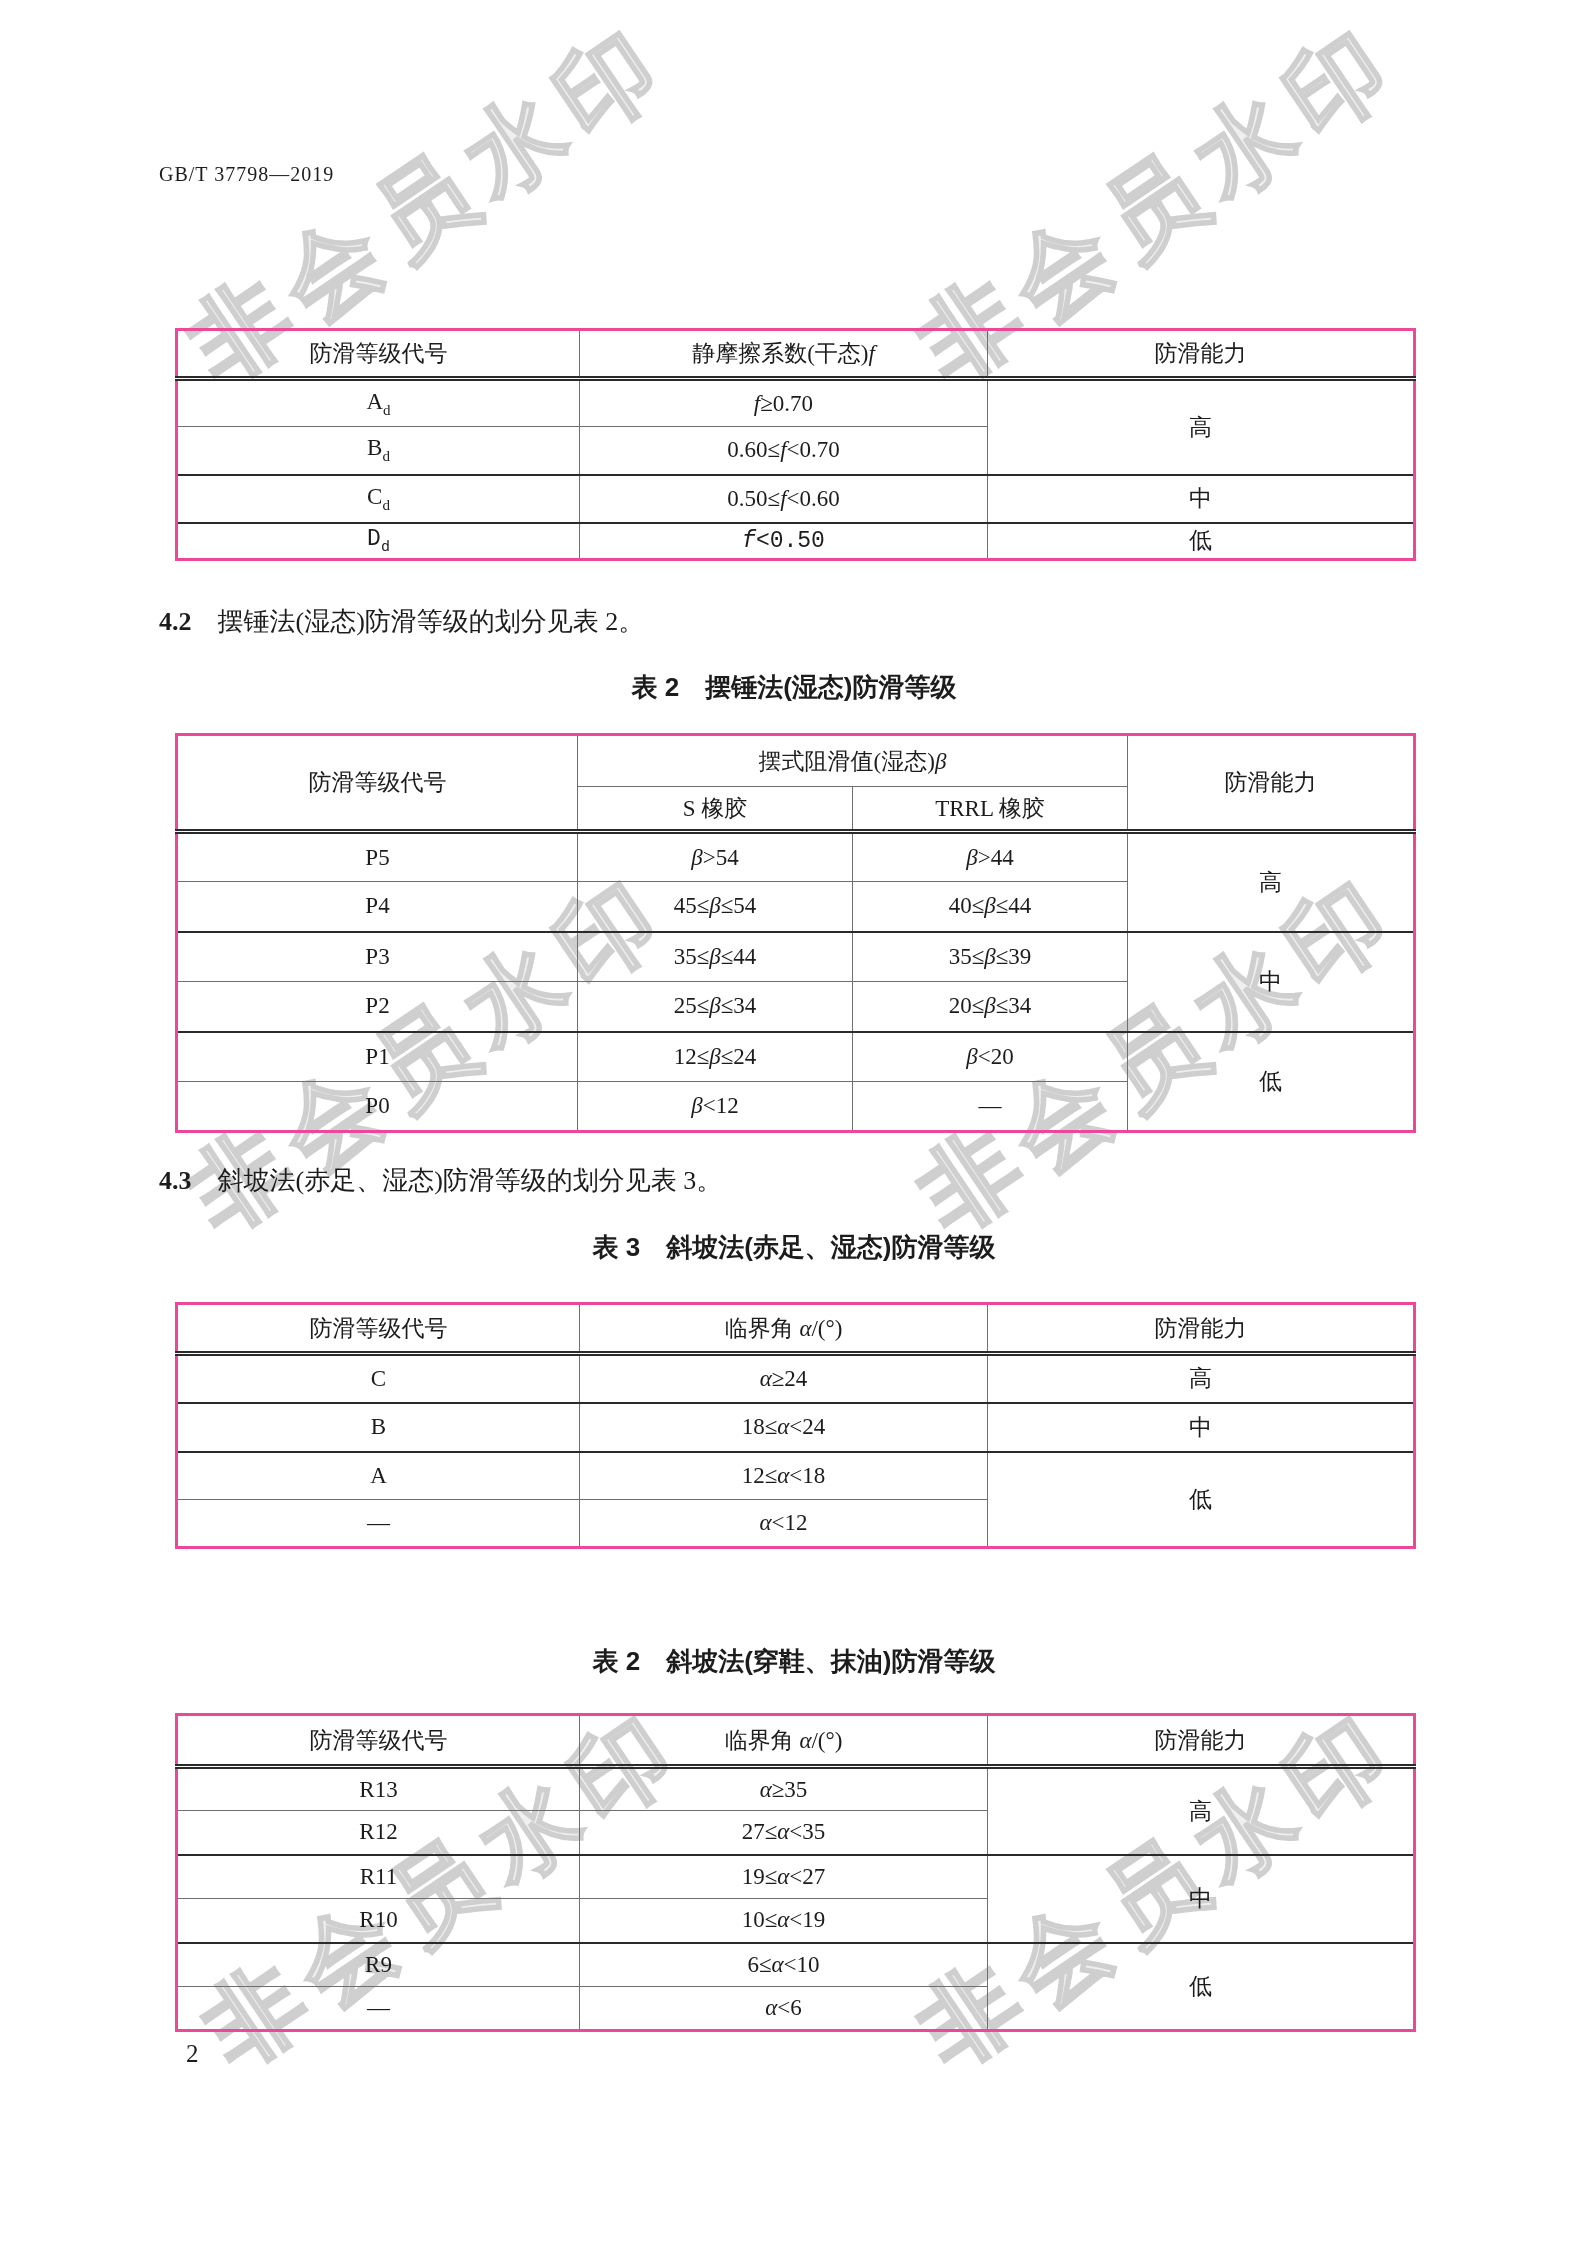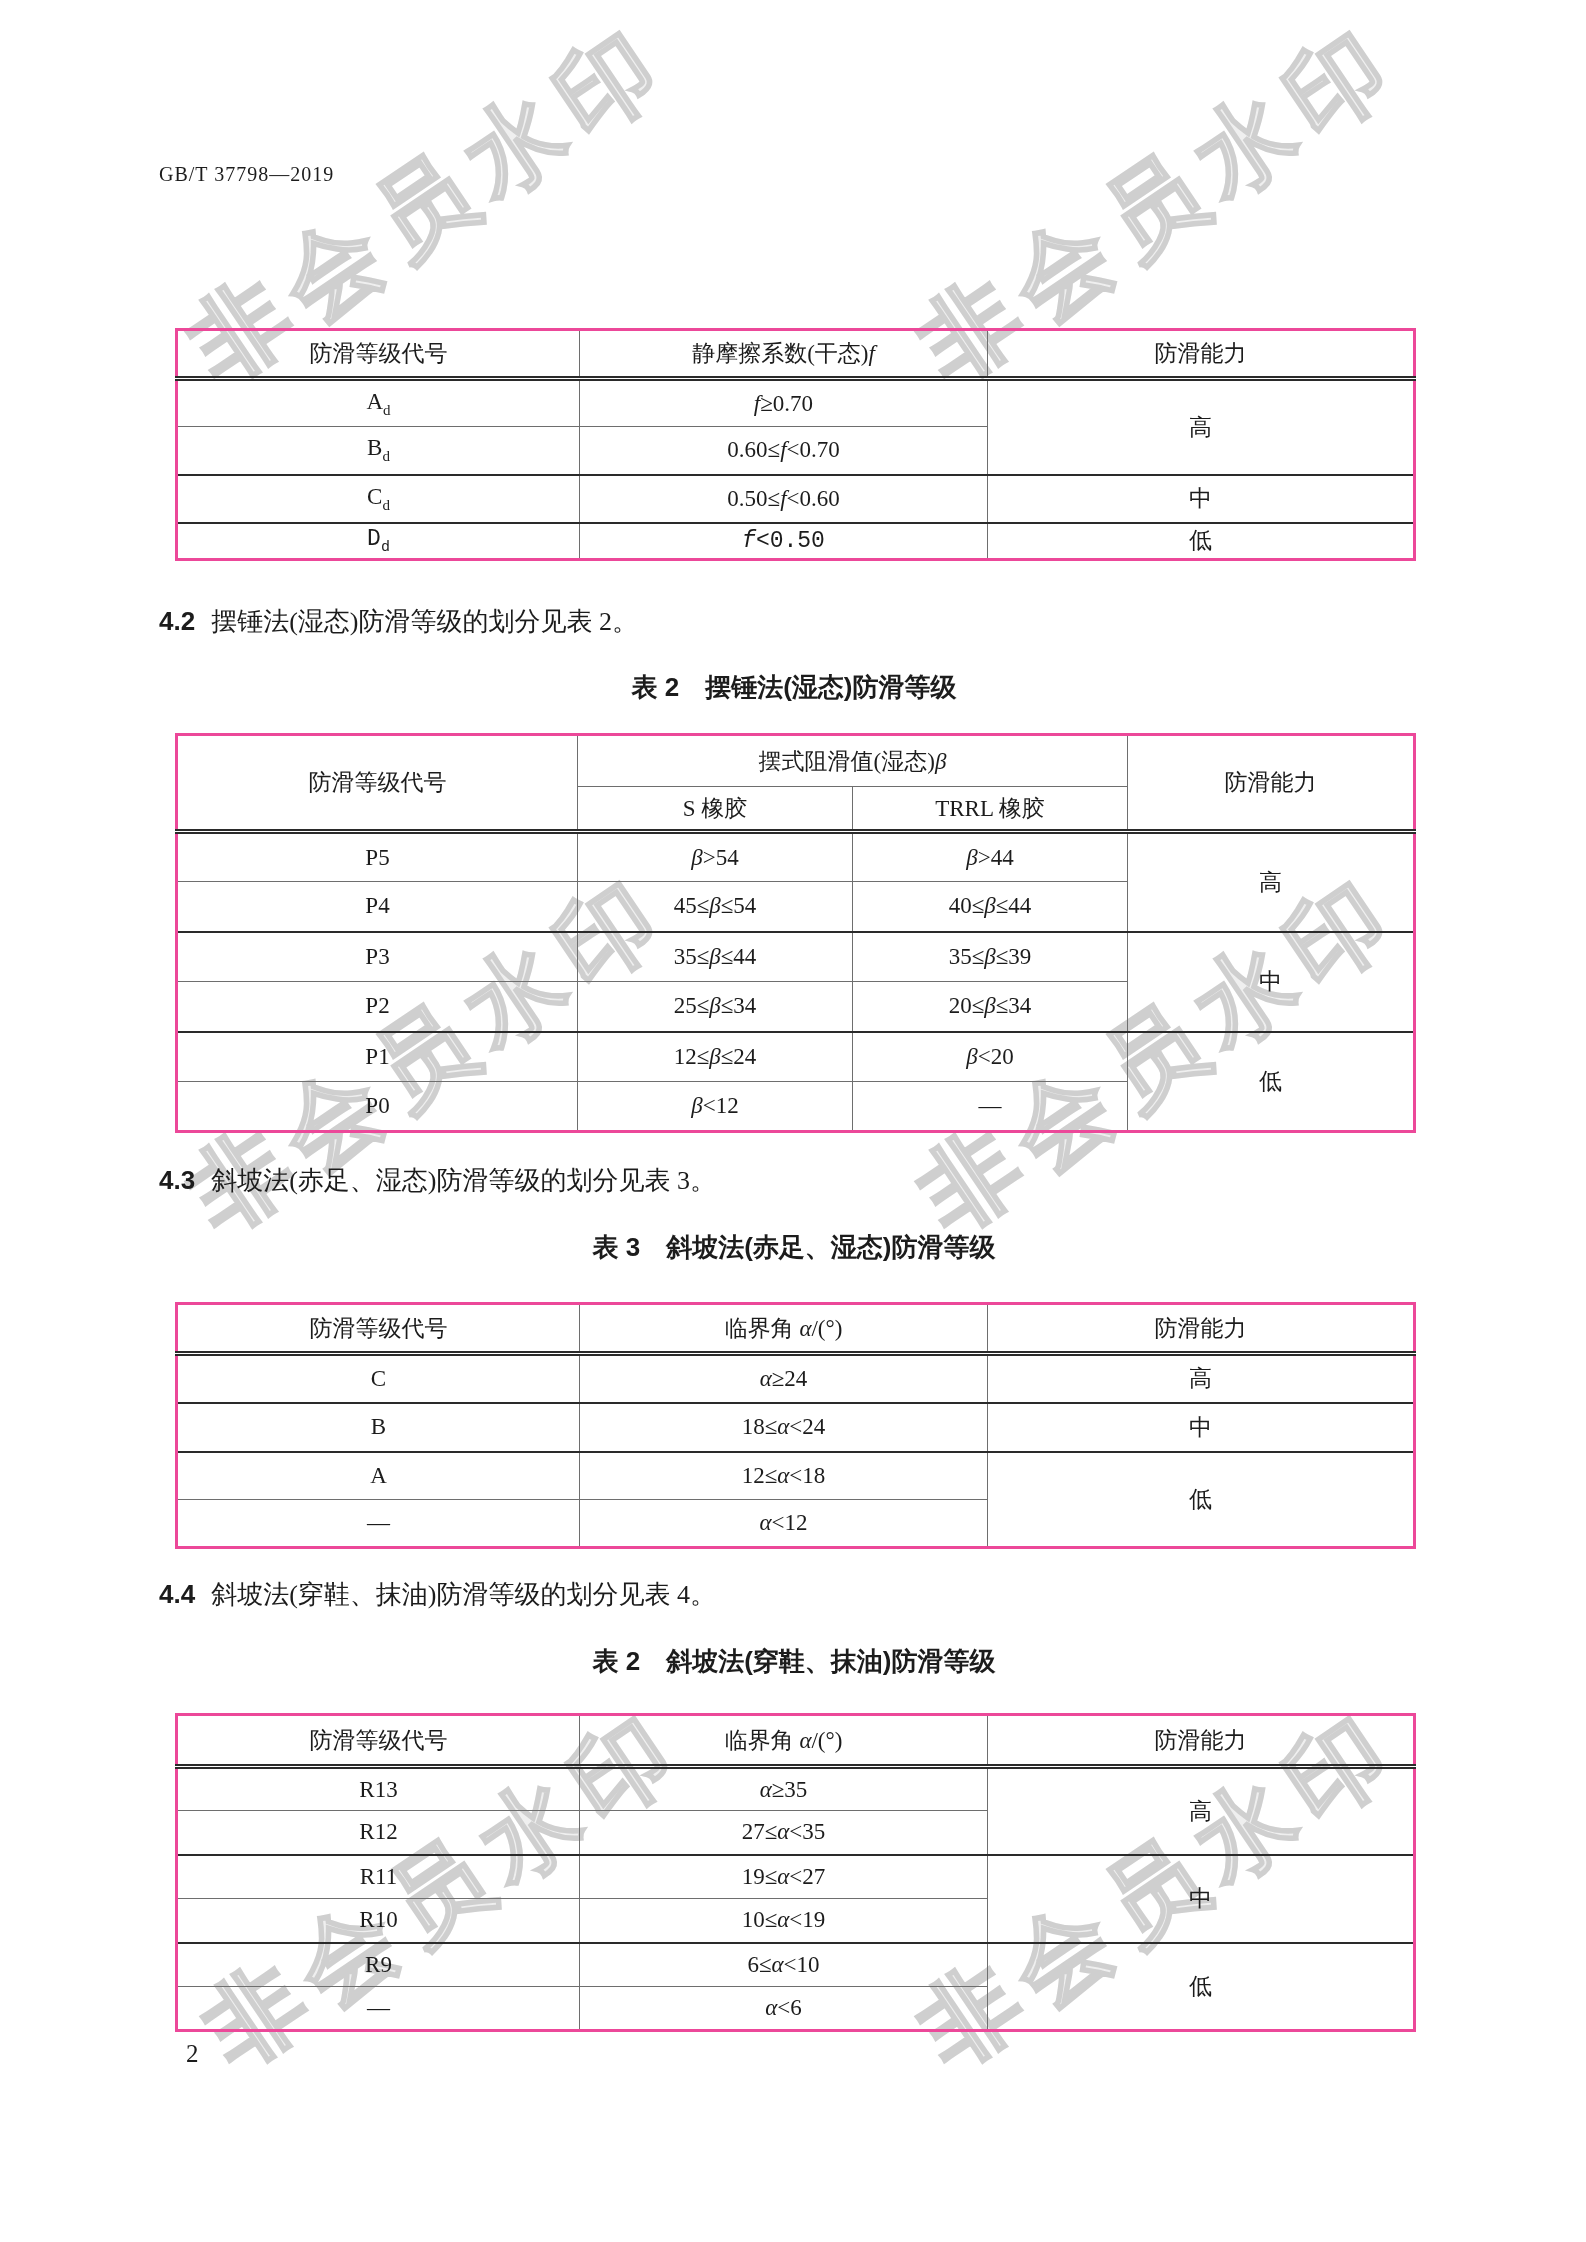--- a/index.html
+++ b/index.html
@@ -24,22 +24,22 @@
   }
   .tbl-title{
     position:absolute;left:175px;width:1238px;text-align:center;z-index:1;
     font-family:"Liberation Sans","DejaVu Sans",sans-serif;
     font-size:26px;font-weight:bold;
   }
   .clause{
     position:absolute;left:159px;z-index:1;font-size:26px;
   }
   .clause .num{
-    font-family:Liberation Sans, sans-serif;
-    font-weight:bold;margin-right:16px;
+    font-family:Liberation Serif, serif;
+    font-weight:bold;margin-right:26px;
   }
   .pagenum{
     position:absolute;left:186px;top:2040px;z-index:1;font-size:25px;
   }
   
   table.gbt{
     position:absolute;left:175px;width:1238px;z-index:1;
     border-collapse:collapse;table-layout:fixed;
     font-size:23px;
   }
@@ -198,23 +198,20 @@
         <td>12≤<i>α</i>&lt;18</td>
         <td rowspan="2">低</td>
       </tr>
       <tr style="height:48px;">
         <td>—</td>
         <td><i>α</i>&lt;12</td>
       </tr>
     </tbody>
   </table>
 
-  <div class="clause" style="top:1577px;">
-    <span class="num">4.4</span><span>斜坡法(穿鞋、抹油)防滑等级的划分见表 4。</span>
-  </div>
 
   <div class="tbl-title" style="top:1644px;">表 2　斜坡法(穿鞋、抹油)防滑等级</div>
   <table class="gbt" style="top:1713px;">
     <colgroup>
         <col style="width:403px">
         <col style="width:408px">
         <col style="width:427px">
       </colgroup>
     <thead>
       <tr class="hdr-last" style="height:52px;">

